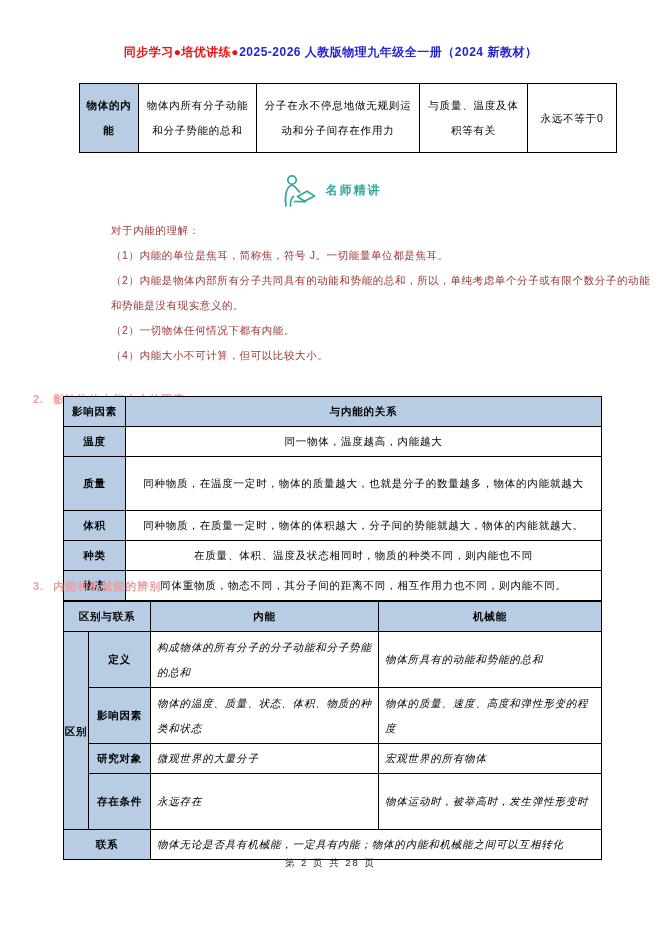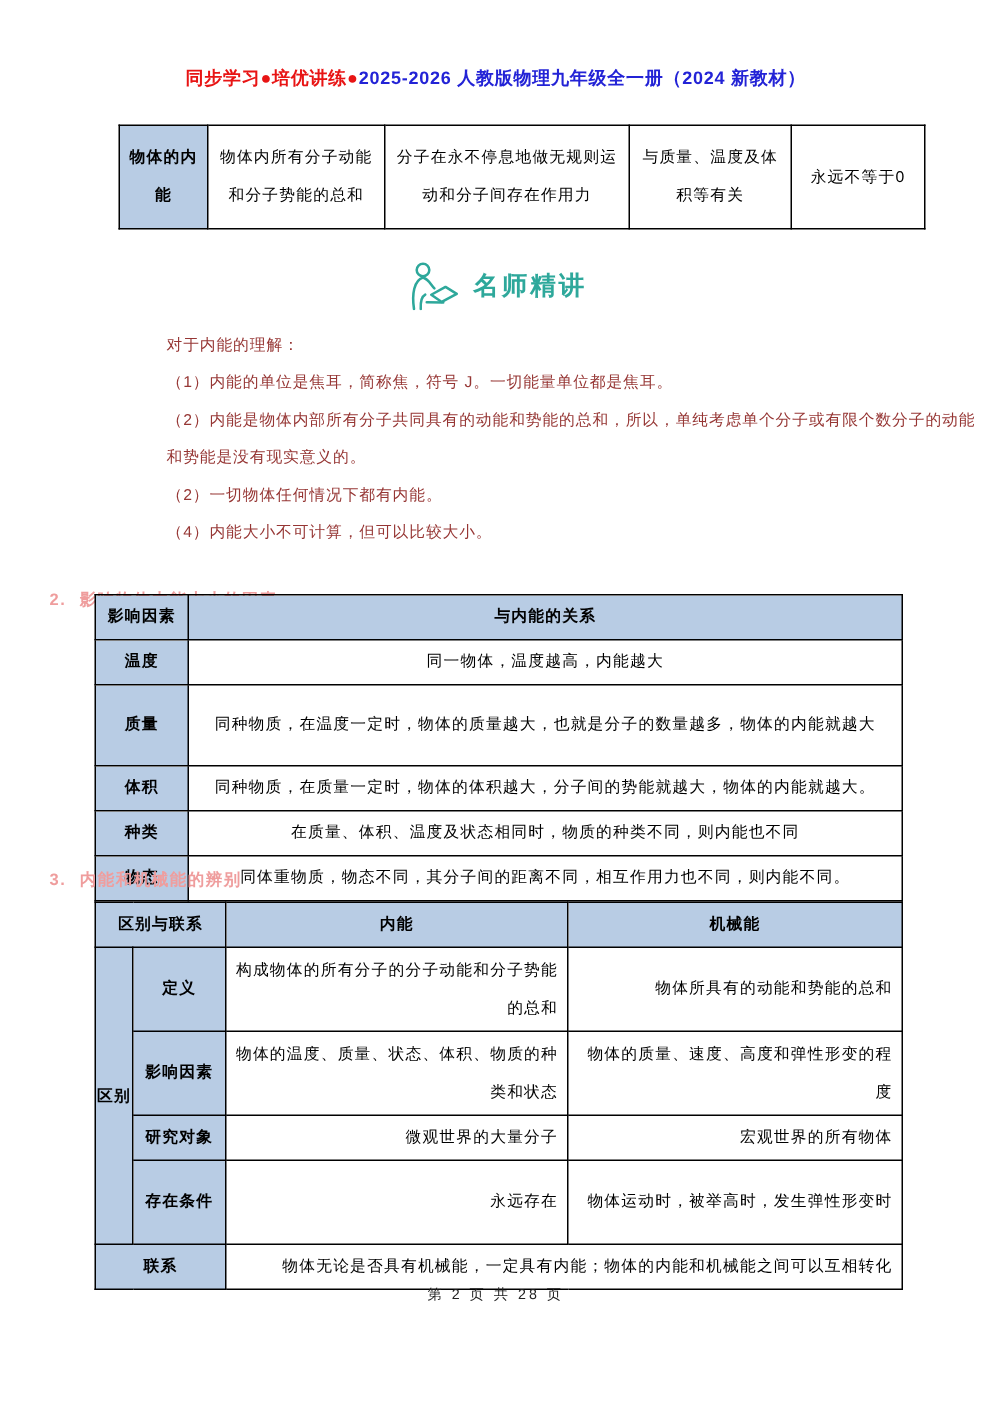--- a/index.html
+++ b/index.html
@@ -28,39 +28,39 @@
   td.hd{background:var(--cellblue);font-weight:bold;text-align:center;padding:2px 2px;}
   
   .t1{top:83px;width:537px;margin-left:16px;}
   .t1 td{text-align:center;line-height:29px;}
   
   .badge{
     position:absolute;top:174px;left:0;width:100%;
     display:flex;justify-content:center;align-items:center;gap:9px;
   }
   .badge svg{color:var(--teal);}
-  .badge .label{color:var(--teal);font-weight:bold;font-size:17px;letter-spacing:2px;text-align:right;}
+  .badge .label{color:var(--teal);font-weight:bold;font-size:12px;letter-spacing:2px;text-align:right;}
   
   .paras{
     position:absolute;top:218px;left:63px;width:550px;
     color:var(--darkred);font-size:10.5px;letter-spacing:.6px;line-height:25px;margin-left:48px;
   }
   
   .sechead{
     position:absolute;left:33px;color:var(--pink);font-weight:bold;
     font-size:11px;letter-spacing:1px;white-space:nowrap;
   }
   #sec2{top:360px;margin-top:32px;} #sec3{top:579px;}
   .sechead .num{margin-right:9px;}
   
   .t2{top:396px;width:538px;}
   .t2 td.rel{text-align:center;}
   
   .t3{top:601px;width:538px;}
-  .t3 td.cnt{text-align:right;}
+  .t3 td.cnt{text-align:left;font-style:italic;}
   .t3 td.vert{line-height:36px;padding:0;}
   
   .doc-footer{
     position:absolute;top:857px;left:0;width:100%;text-align:center;
     font-size:9.5px;letter-spacing:2px;color:#222;
   }
 </style>
 </head>
 <body>
 

